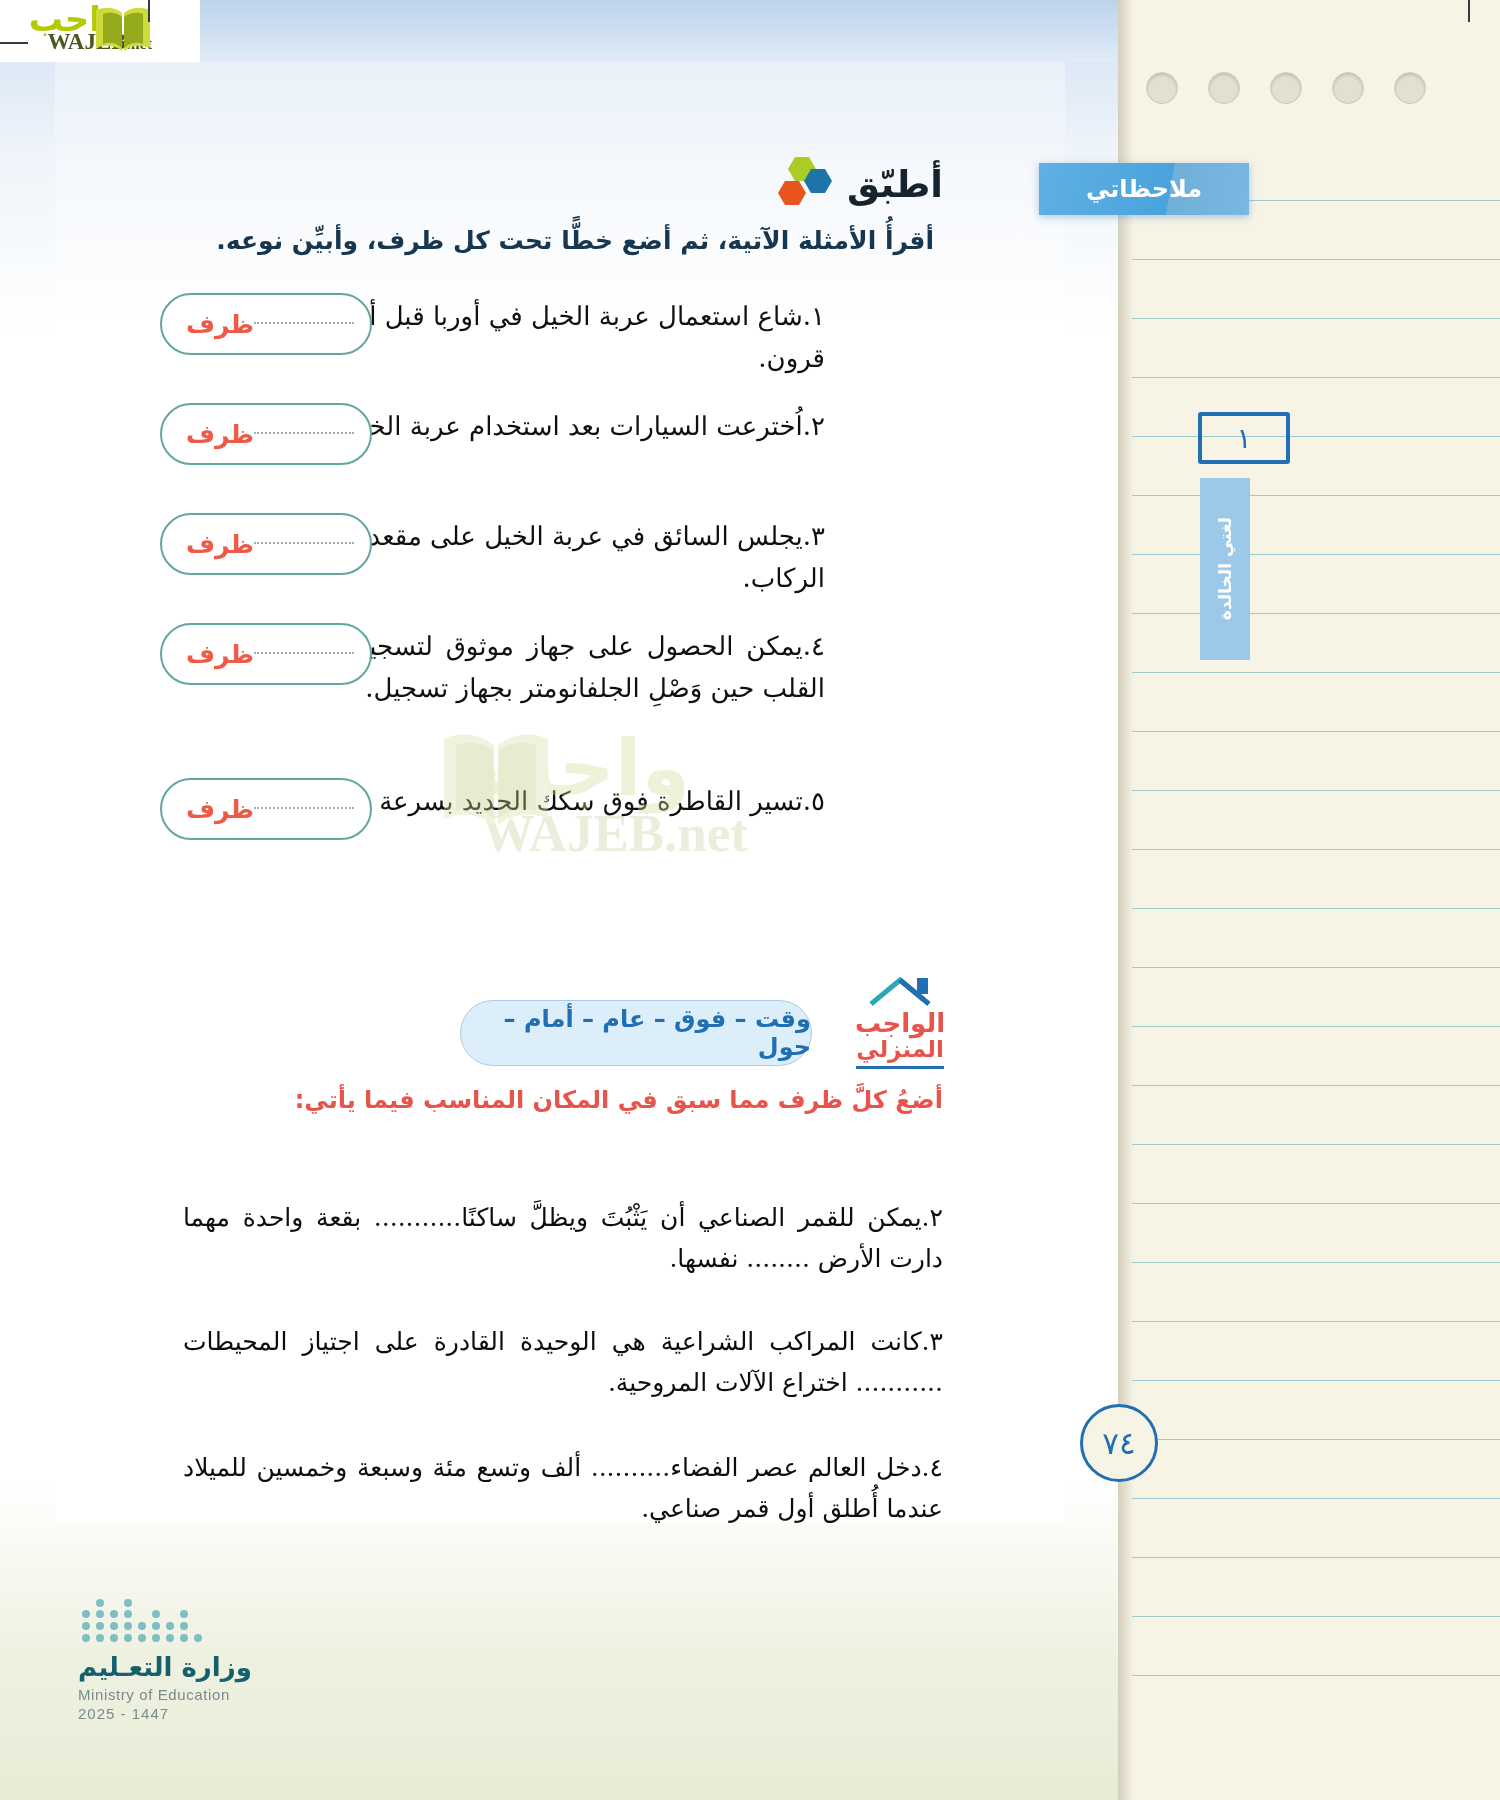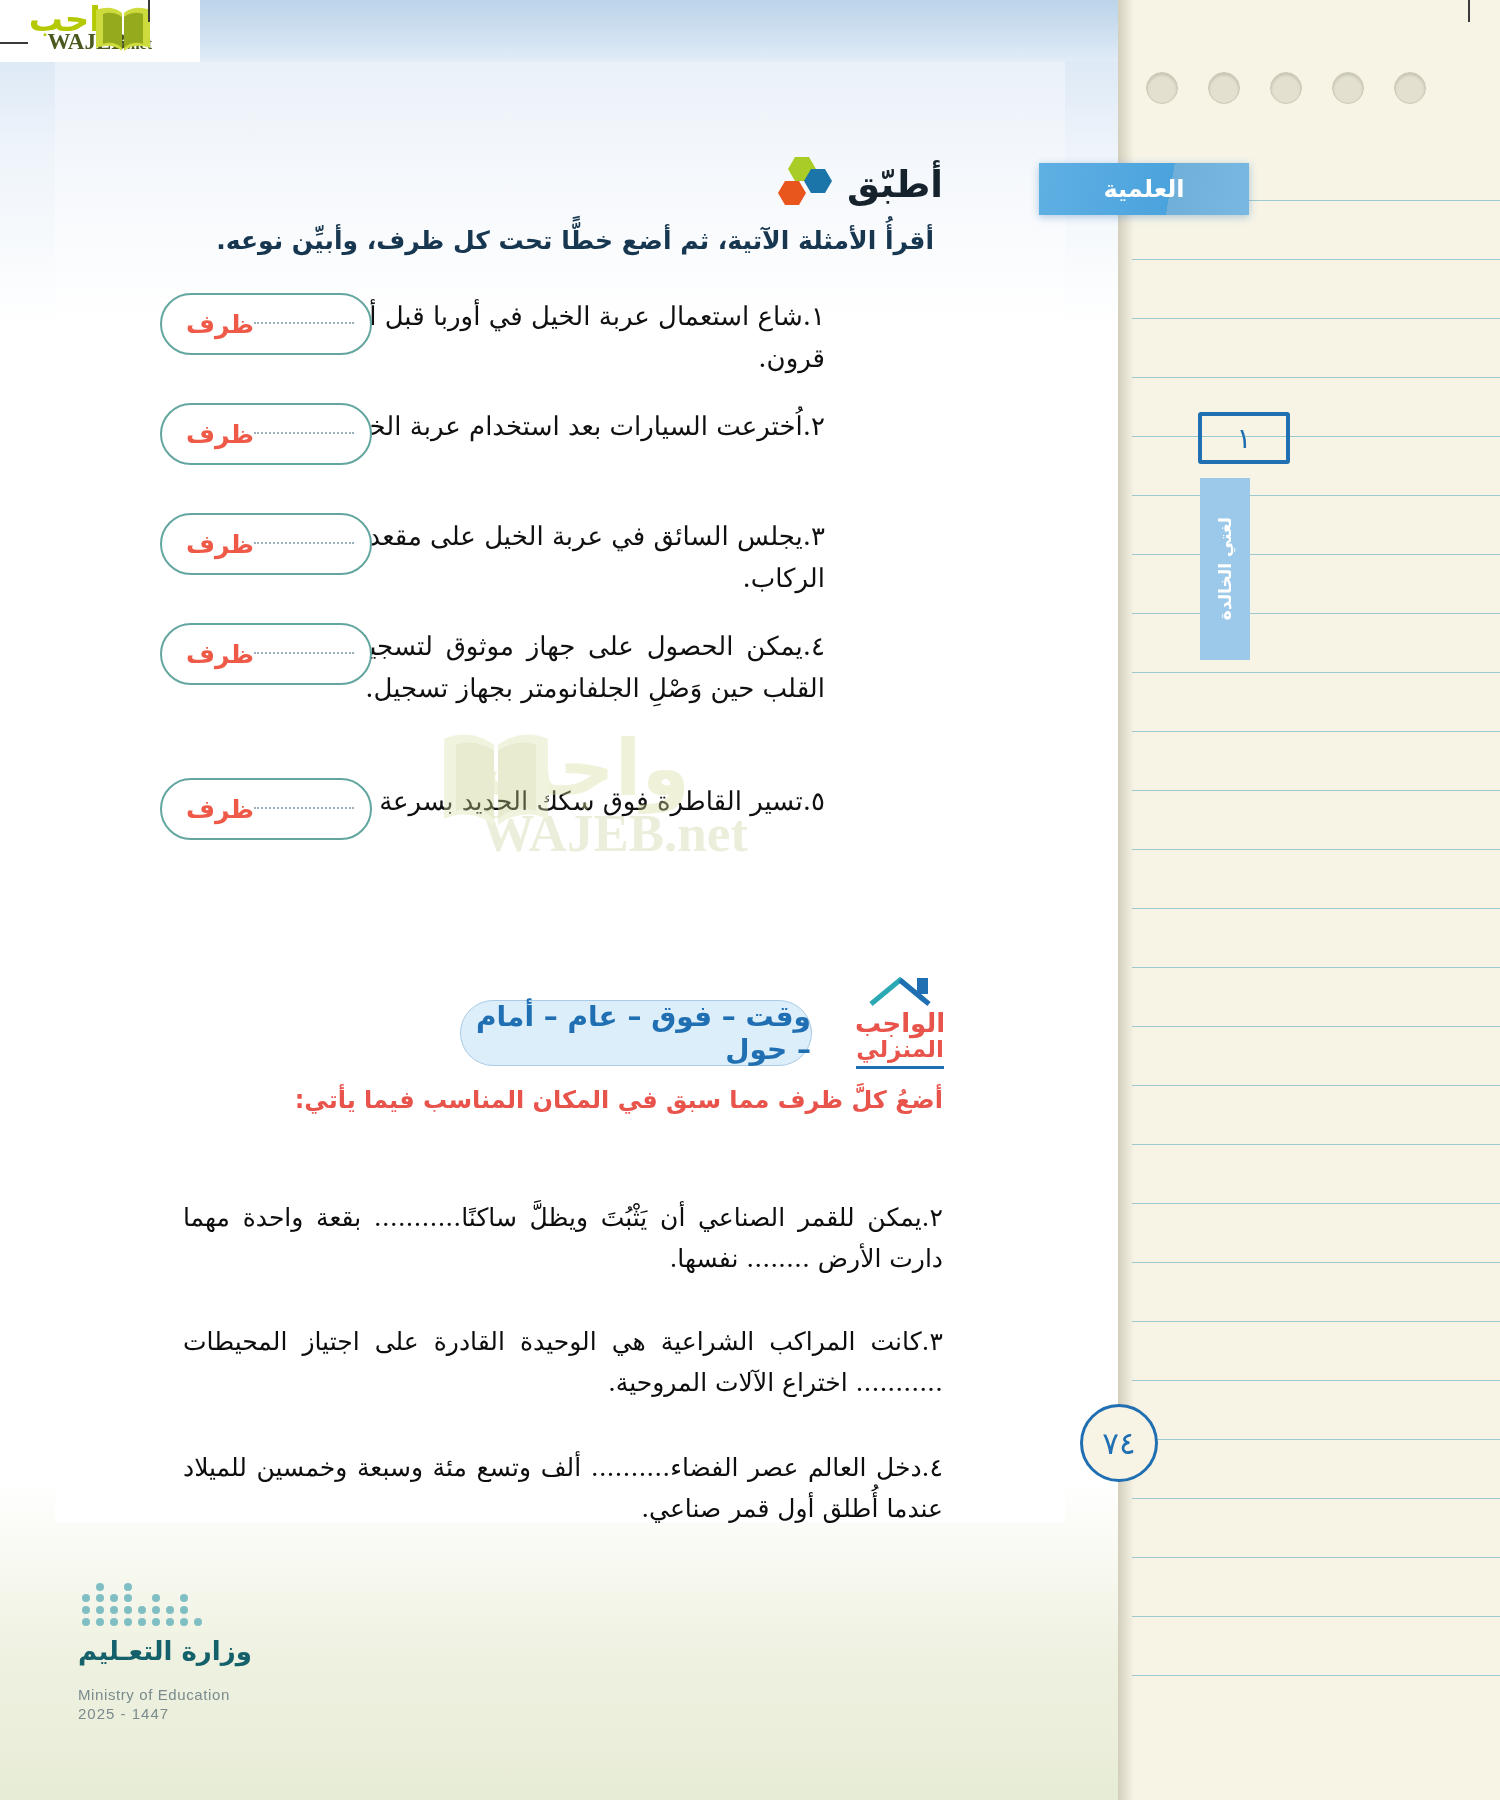--- a/index.html
+++ b/index.html
@@ -135,21 +135,21 @@
     font-size: 23px; font-weight: bold; color: #e8544b; line-height: 1.1;
     border-bottom: 3px solid #1f6fb2; padding-bottom: 3px; display: inline-block;
   }
 
   
   .word-bank {
     position: absolute; left: 460px; top: 1000px;
     width: 352px; height: 66px;
     background: #ddeefb; border: 1px solid #a9cbe6; border-radius: 33px;
     display: flex; align-items: center; justify-content: center;
-    font-size: 28px; font-weight: bold; color: #1f6fb2; letter-spacing: 0.5px;
+    font-size: 24px; font-weight: bold; color: #1f6fb2; letter-spacing: 0.5px;
     z-index: 12;
   }
 
   
   .instruction-2 {
     position: absolute; right: 175px; top: 1082px;
     width: 760px; text-align: right;
     font-size: 24px; font-weight: bold; color: #e8544b;
     line-height: 1.5; z-index: 12;
   }
@@ -166,21 +166,21 @@
   .ministry {
     position: absolute; left: 78px; bottom: 78px; width: 300px; text-align: left;
     direction: ltr; z-index: 14;
   }
   .ministry .dots-logo { width: 140px; height: 54px; margin-bottom: 8px; }
   .ministry .ar {
     font-size: 26px; color: #14616b; font-weight: bold;
     letter-spacing: 2px; direction: rtl; text-align: left;
   }
   .ministry .en {
-    font-size: 15px; color: #7a8b8e; letter-spacing: 0.6px; margin-top: 20px;
+    font-size: 15px; color: #7a8b8e; letter-spacing: 0.6px; margin-top: 4px;
     font-family: "Liberation Sans", sans-serif;
   }
   .ministry .yr {
     font-size: 15px; color: #7a8b8e; letter-spacing: 1px; margin-top: 2px;
     font-family: "Liberation Sans", sans-serif;
   }
 
   
   .watermark {
     position: absolute; left: 370px; top: 735px;
@@ -442,21 +442,21 @@
     <div class="nb-holes" id="nb-holes">
         <div class="nb-hole" style="left: 28px;"></div>
         <div class="nb-hole" style="left: 90px;"></div>
         <div class="nb-hole" style="left: 152px;"></div>
         <div class="nb-hole" style="left: 214px;"></div>
         <div class="nb-hole" style="left: 276px;"></div>
       </div>
   </div>
 
   <div class="notes-tab">
-    <span class="t">العلمية</span>
+    <span class="t">ملاحظاتي</span>
   </div>
 
   <div class="unit-box">
     <span class="n">١</span>
   </div>
 
   <div class="side-tab">
     <span class="v">لغتي الخالدة</span>
   </div>
 

